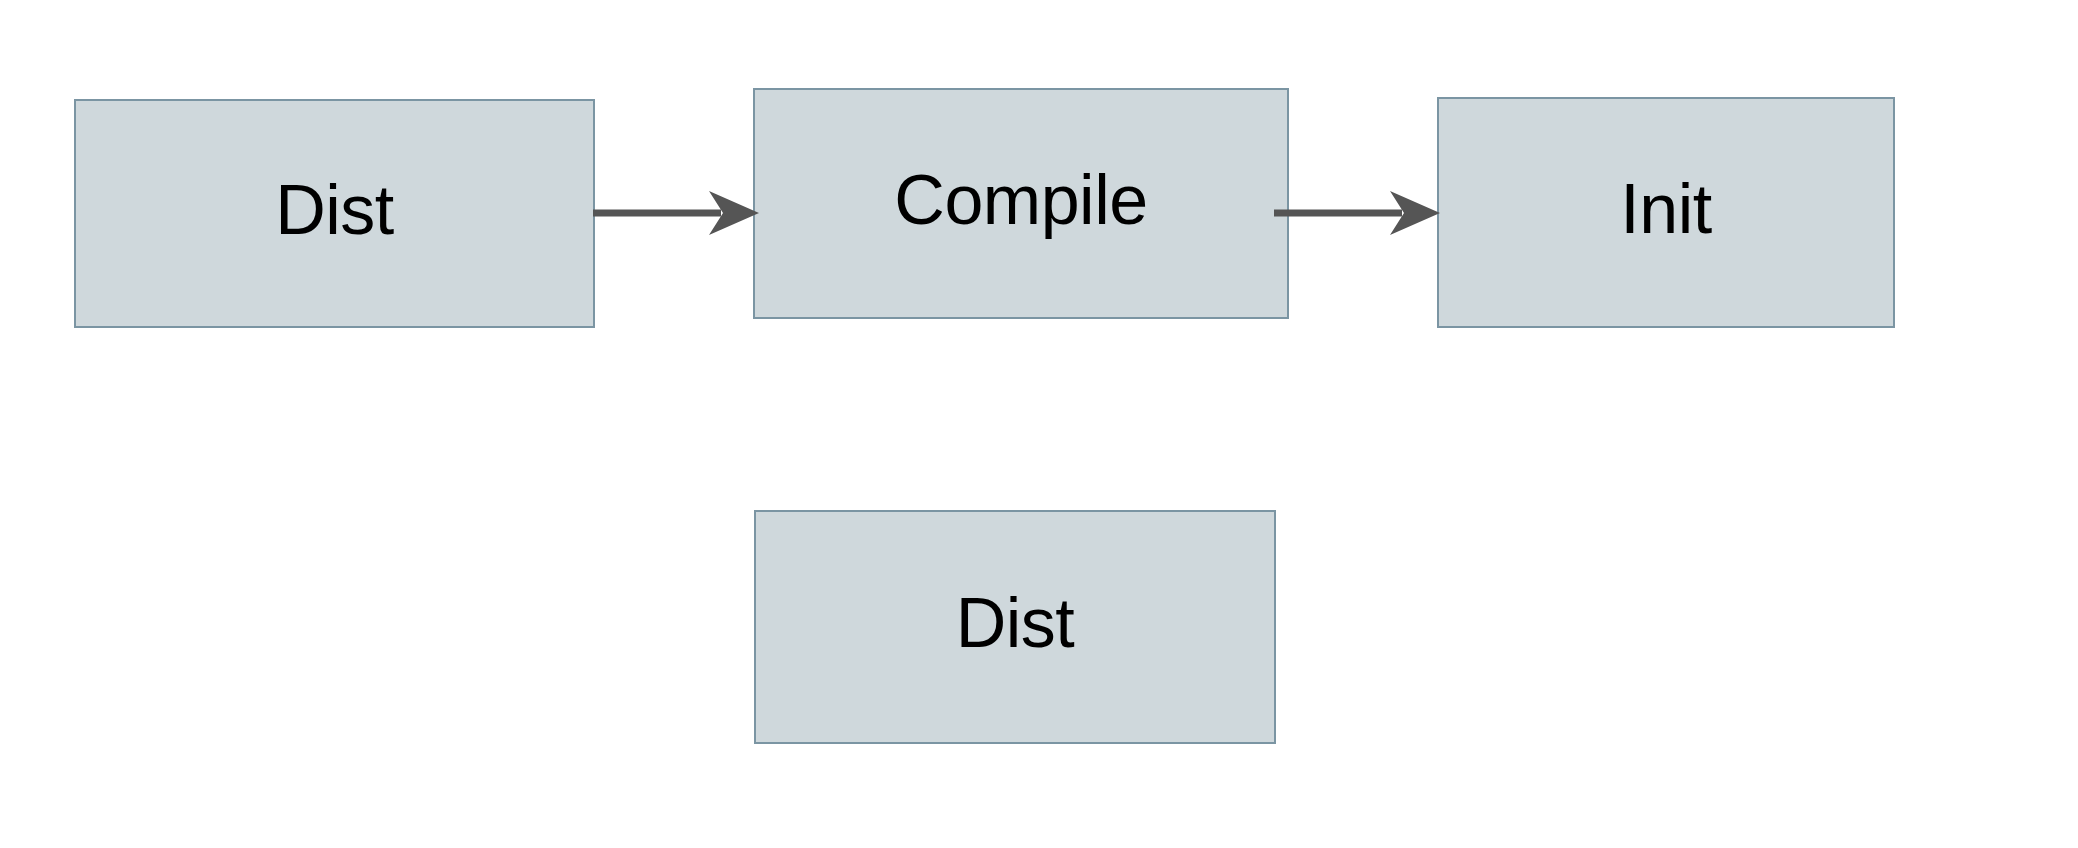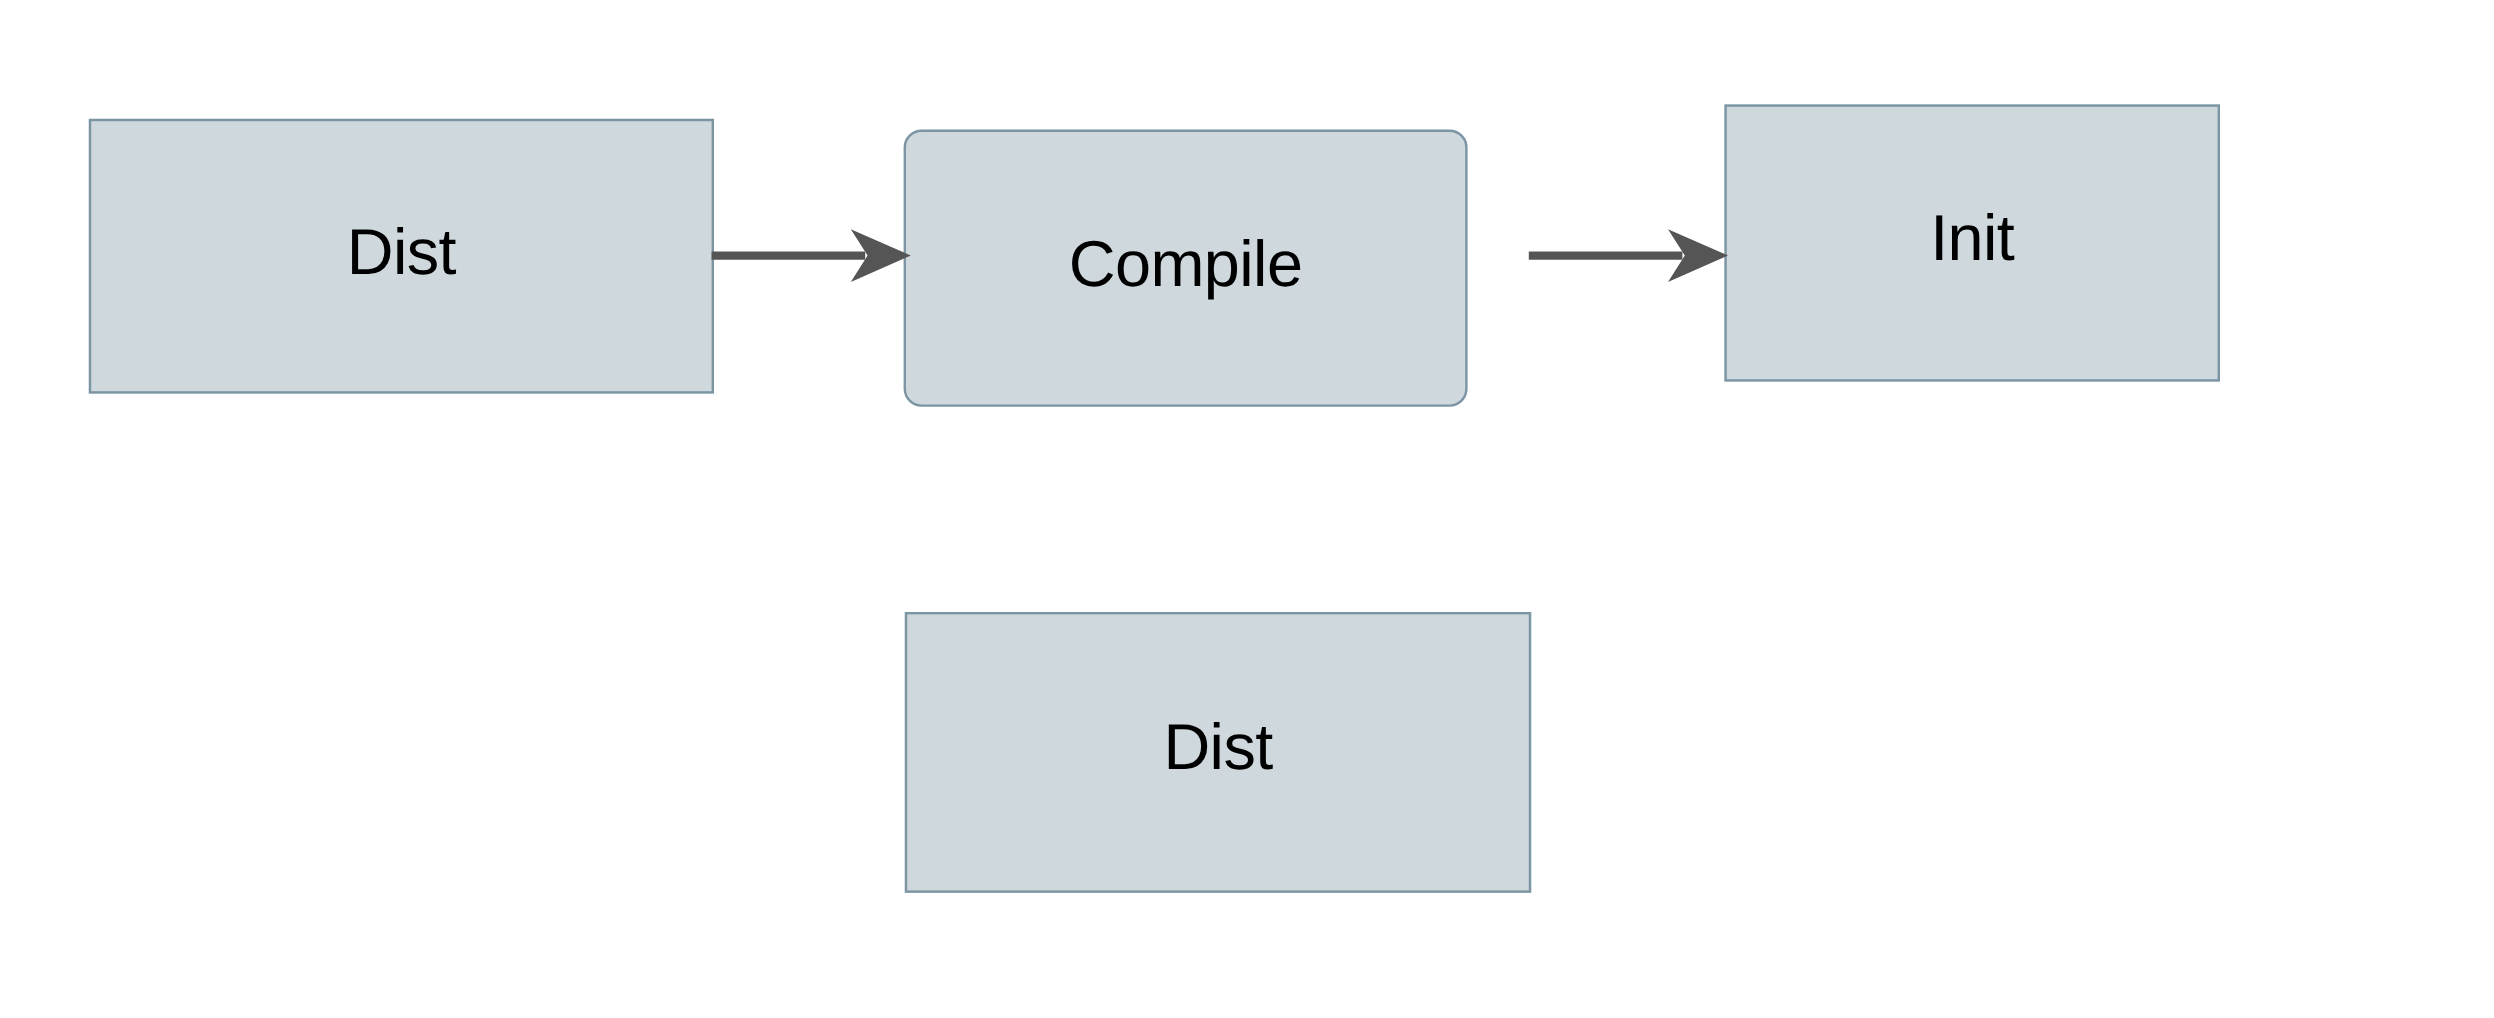--- a/index.html
+++ b/index.html
@@ -22,34 +22,34 @@
     position: absolute;
     box-sizing: border-box;
     background: #cfd8dc;
     border: 2px solid #7b95a3;
     display: flex;
     align-items: center;
     justify-content: center;
   }
   .node-label {
     font-family: "Liberation Sans", sans-serif;
-    font-size: 54px;
+    font-size: 70px;
     font-weight: 400;
     color: #000000;
     line-height: 1;
     letter-spacing: -0.5px;
     white-space: nowrap;
     user-select: none;
     position: relative;
     top: -4px;
   }
   
   #node-dist     { left: 74px;   top: 99px;  width: 521px; height: 229px; }
-  #node-compile  { left: 753px;  top: 108px;  width: 470px; height: 231px; border-radius: 15px; }
-  #node-init     { left: 1437px; top: 87px;  width: 413px; height: 231px; text-align: right; }
+  #node-compile  { left: 753px;  top: 88px;  width: 536px; height: 231px; }
+  #node-init     { left: 1437px; top: 97px;  width: 458px; height: 231px; text-align: right; }
   #node-clean    { left: 754px;  top: 510px; width: 522px; height: 234px; }
 
   .edge {
     position: absolute;
     overflow: visible;
   }
   #edge-dist-compile { left: 593px;  top: 189px; width: 166px; height: 48px; }
   #edge-compile-init { left: 1274px; top: 189px; width: 166px; height: 48px; }
 </style>
 </head>

